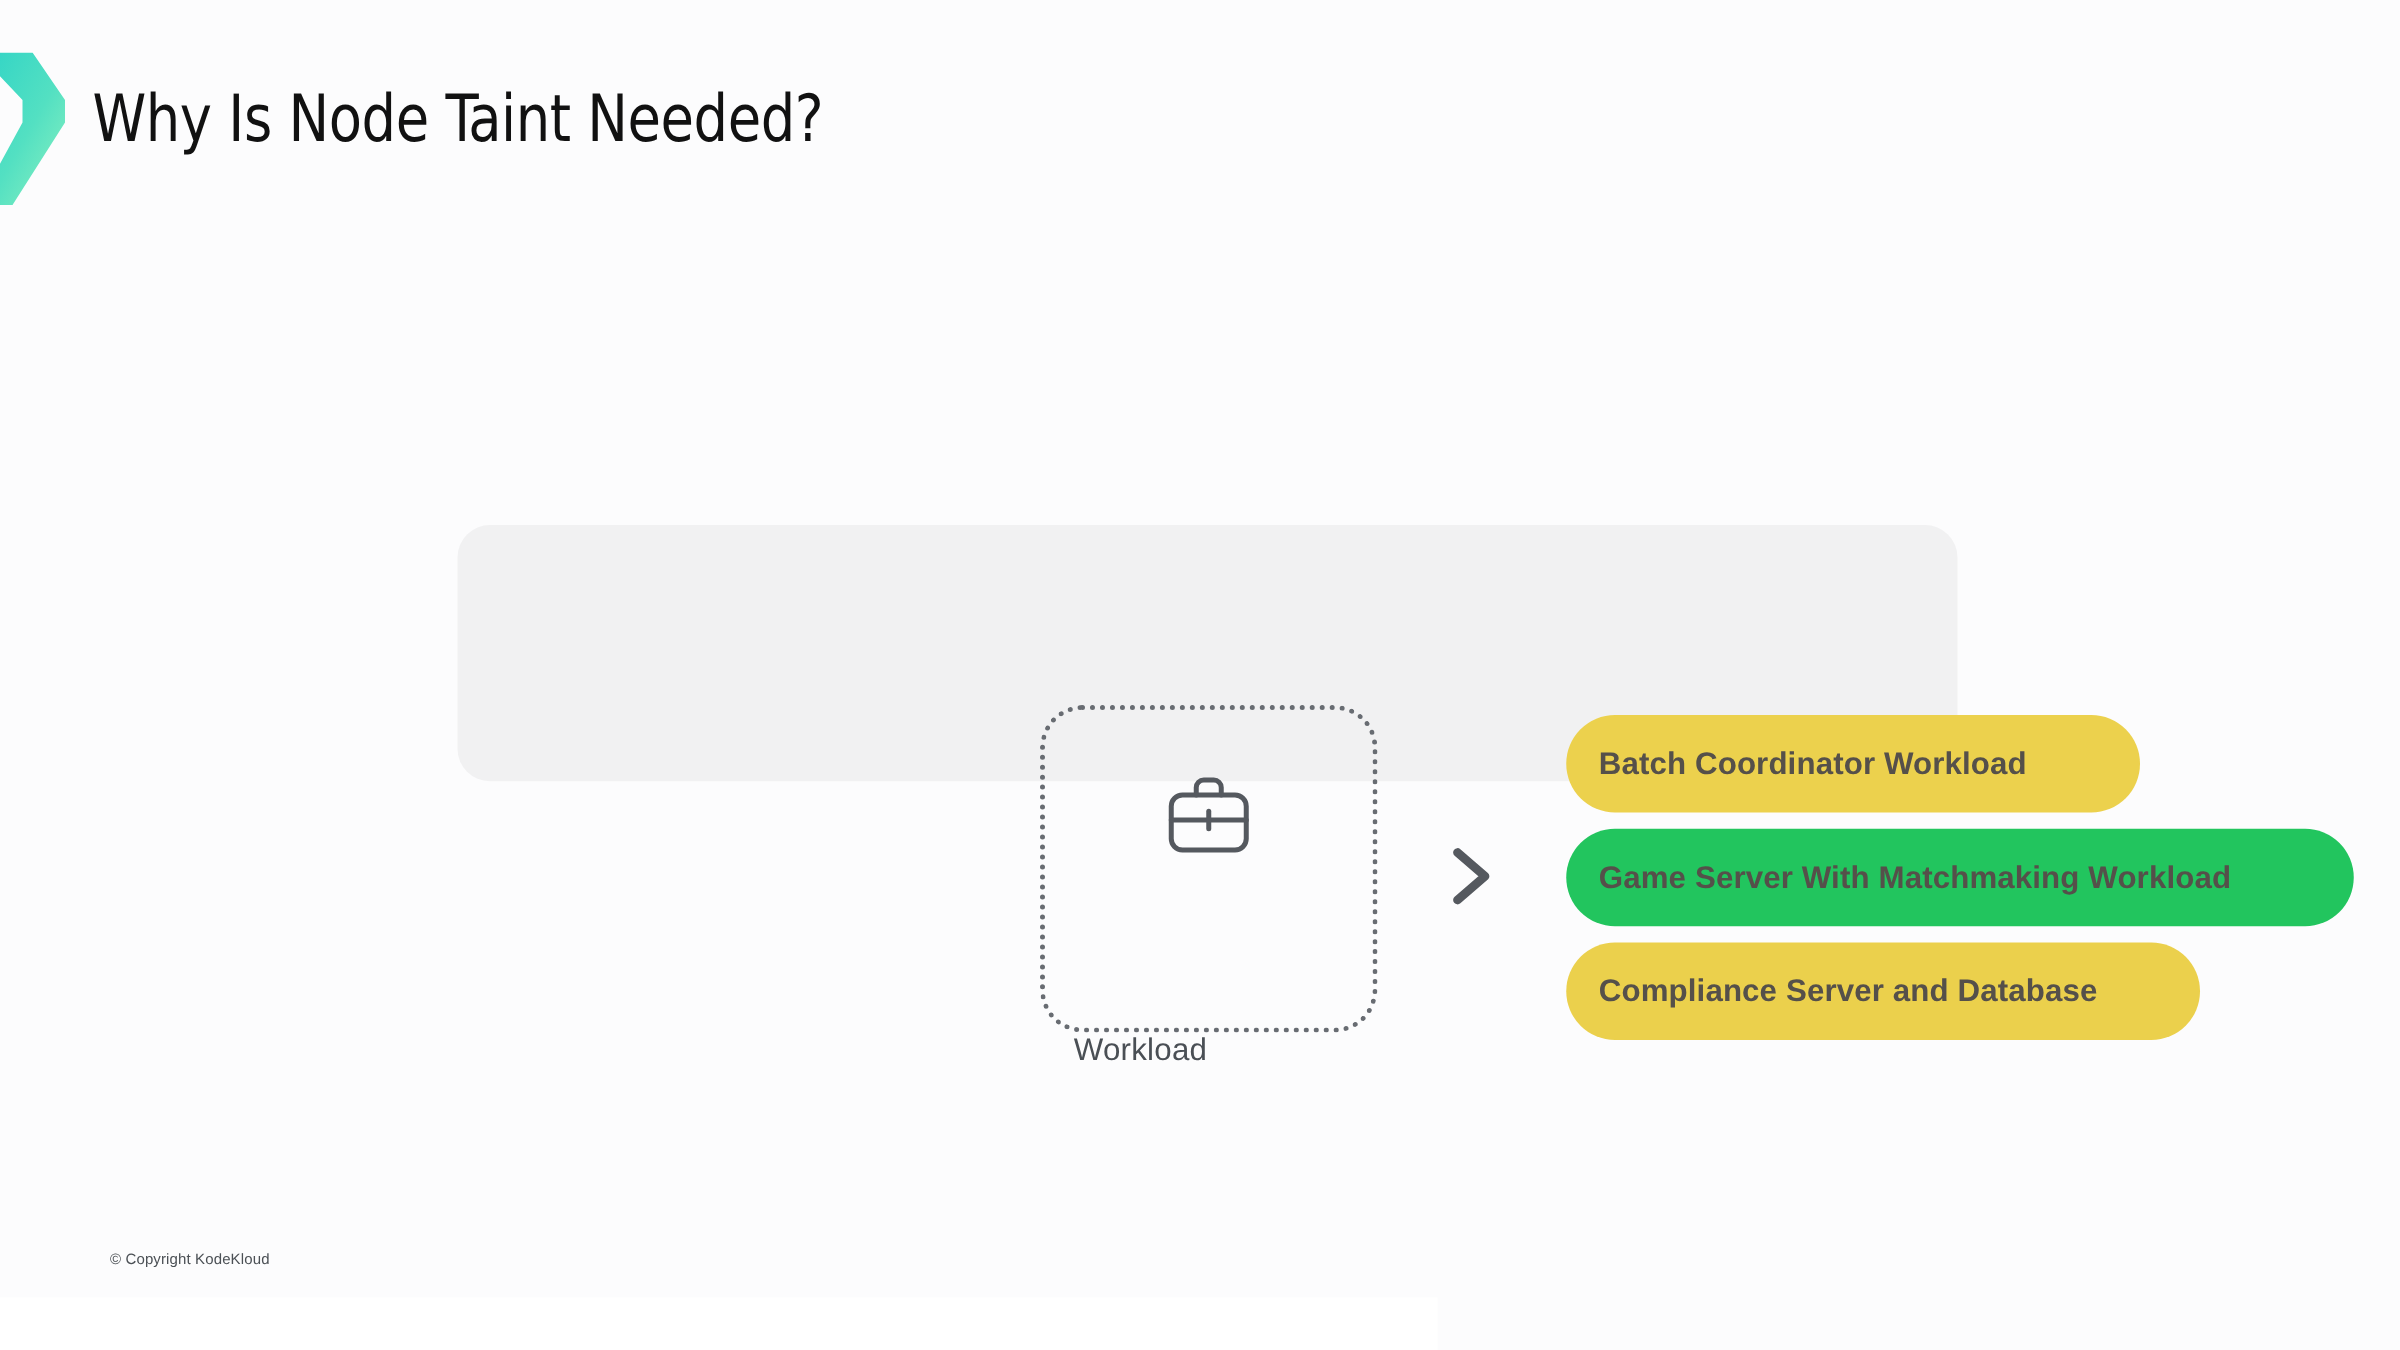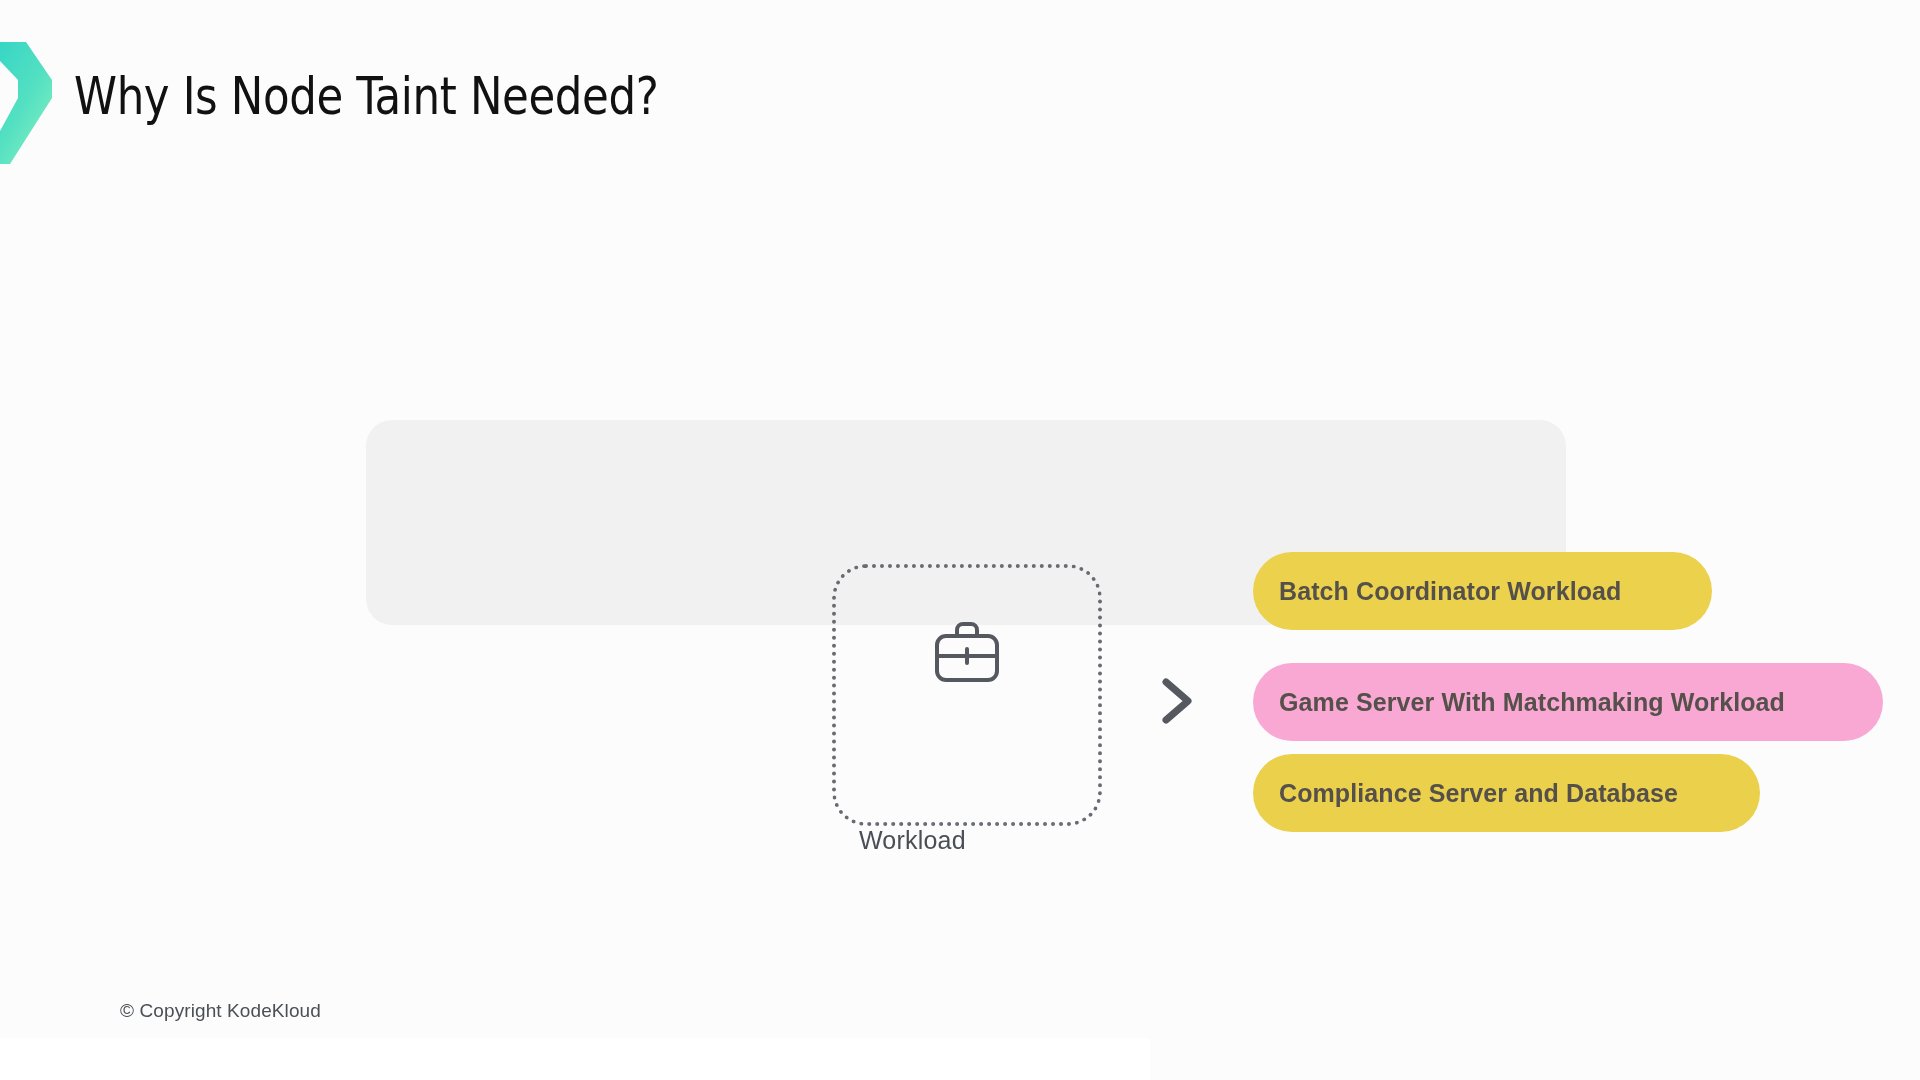--- a/index.html
+++ b/index.html
@@ -164,34 +164,33 @@
     display: flex;
     align-items: center;
     border-radius: 40px;
     padding-left: 26px;
     box-sizing: border-box;
     font-size: 25px;
     font-weight: 700;
     letter-spacing: 0.1px;
     white-space: nowrap;
   }
-  #pill-0 { top: 552px;  width: 459px; height: 78px; background: #ecd14d; color: #55504a; }
-  #pill-1 { top: 663px;  width: 630px; height: 78px; background: #f9a8d4; color: #55504a; }
+  #pill-0 { top: 572px;  width: 459px; height: 78px; background: #ecd14d; color: #55504a; }
+  #pill-1 { top: 663px;  width: 630px; height: 78px; background: #22c55e; color: #55504a; }
   #pill-2 { top: 754px;  width: 507px; height: 78px; background: #ebd04c; color: #55504a; }
   #pill-3 { top: 845px;  width: 459px; height: 78px; background: #f3e8a8; color: #b7ad8c; }
 
   
   #copyright {
     position: absolute;
     left: 88px;
     top: 1000px;
-    font-size: 19px;
+    font-size: 12px;
     color: #4b5055;
     letter-spacing: 0.1px;
-    margin-left: 32px;
   }
 </style>
 </head>
 <body>
 
 <div id="slide">
 
   <div id="bottom-band"></div>
 
   <svg id="brand-chevron" viewBox="0 0 70 122">

